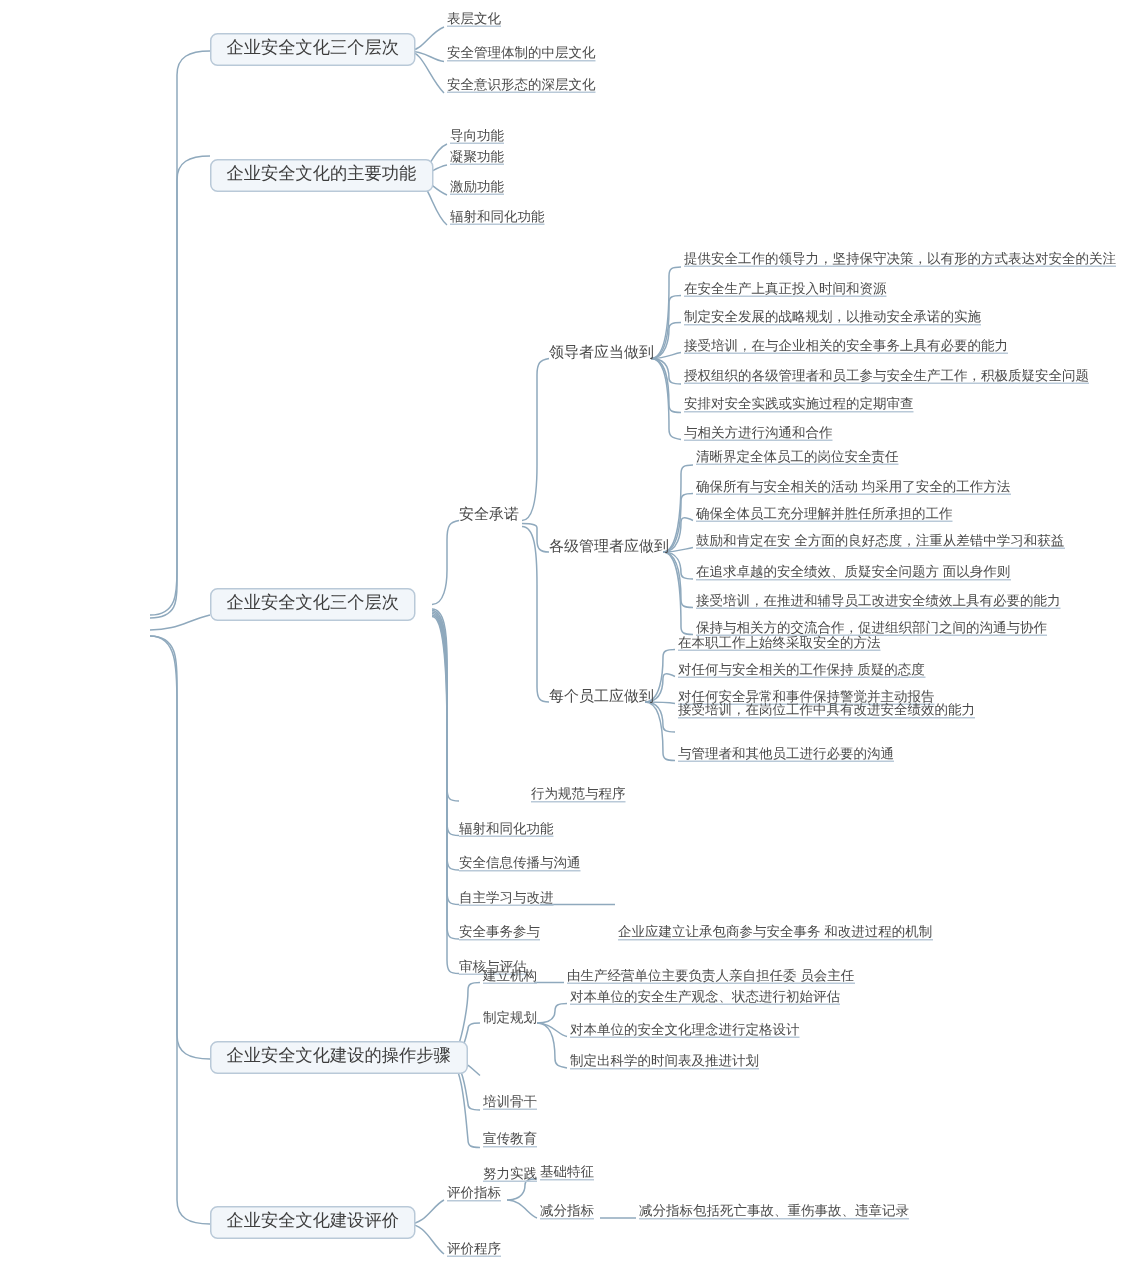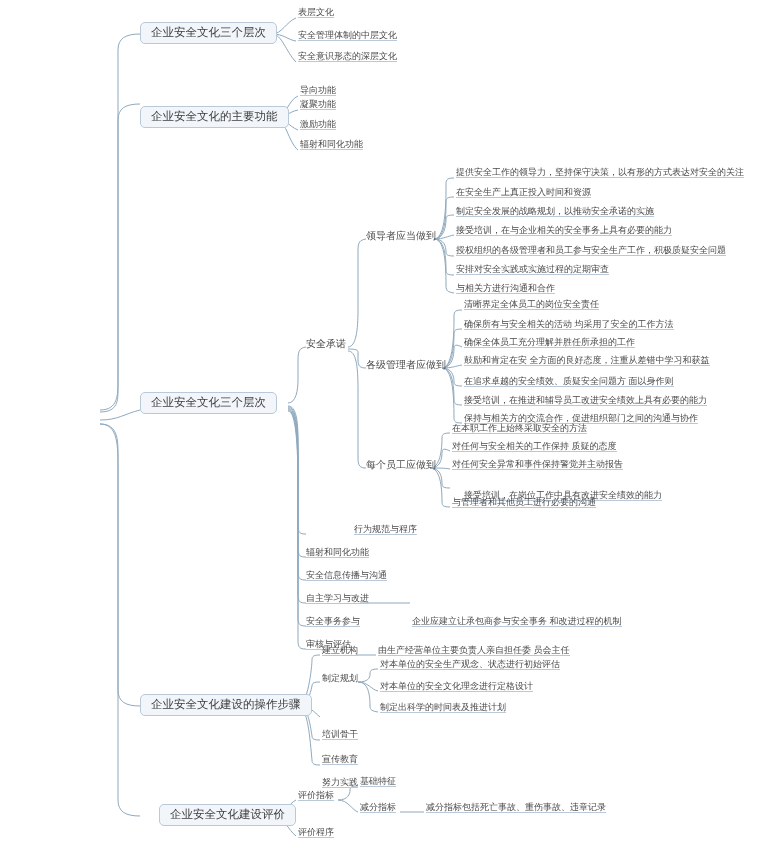--- a/index.html
+++ b/index.html
@@ -97,21 +97,21 @@
     <path d="M338 800 C 348 800 350 794 350 790 C350 787 352 786 358 786"></path>
     <path d="M338 800 C 348 800 352 810 358 812"></path>
     <path d="M400 812 L 424 812"></path>
   </svg>
 
 
   <div class="node branch" style="left:140px;top:22px;">企业安全文化三个层次</div>
   <div class="node branch" style="left:140px;top:106px;">企业安全文化的主要功能</div>
   <div class="node branch" style="left:140px;top:392px;">企业安全文化三个层次</div>
   <div class="node branch" style="left:140px;top:694px;">企业安全文化建设的操作步骤</div>
-  <div class="node branch" style="left:140px;top:804px;margin-left:19px;">企业安全文化建设评价</div>
+  <div class="node branch" style="left:140px;top:804px;">企业安全文化建设评价</div>
 
   <div class="node leaf" style="left:298px;top:8px;">表层文化</div>
   <div class="node leaf" style="left:298px;top:31px;">安全管理体制的中层文化</div>
   <div class="node leaf" style="left:298px;top:52px;">安全意识形态的深层文化</div>
 
   <div class="node leaf" style="left:300px;top:86px;">导向功能</div>
   <div class="node leaf" style="left:300px;top:100px;">凝聚功能</div>
   <div class="node leaf" style="left:300px;top:120px;">激励功能</div>
   <div class="node leaf" style="left:300px;top:140px;">辐射和同化功能</div>
 
@@ -133,21 +133,21 @@
   <div class="node leaf" style="left:464px;top:320px;">确保所有与安全相关的活动 均采用了安全的工作方法</div>
   <div class="node leaf" style="left:464px;top:338px;">确保全体员工充分理解并胜任所承担的工作</div>
   <div class="node leaf" style="left:464px;top:356px;">鼓励和肯定在安 全方面的良好态度，注重从差错中学习和获益</div>
   <div class="node leaf" style="left:464px;top:377px;">在追求卓越的安全绩效、质疑安全问题方 面以身作则</div>
   <div class="node leaf" style="left:464px;top:396px;">接受培训，在推进和辅导员工改进安全绩效上具有必要的能力</div>
   <div class="node leaf" style="left:464px;top:414px;">保持与相关方的交流合作，促进组织部门之间的沟通与协作</div>
 
   <div class="node leaf" style="left:452px;top:424px;">在本职工作上始终采取安全的方法</div>
   <div class="node leaf" style="left:452px;top:442px;">对任何与安全相关的工作保持 质疑的态度</div>
   <div class="node leaf" style="left:452px;top:460px;">对任何安全异常和事件保持警觉并主动报告</div>
-  <div class="node leaf" style="left:452px;top:491px;margin-left:12px;">接受培训，在岗位工作中具有改进安全绩效的能力</div>
+  <div class="node leaf" style="left:452px;top:469px;">接受培训，在岗位工作中具有改进安全绩效的能力</div>
   <div class="node leaf" style="left:452px;top:498px;">与管理者和其他员工进行必要的沟通</div>
 
   <div class="node leaf" style="left:314px;top:525px;margin-left:40px;">行为规范与程序</div>
   <div class="node leaf" style="left:306px;top:548px;">辐射和同化功能</div>
   <div class="node leaf" style="left:306px;top:571px;">安全信息传播与沟通</div>
   <div class="node leaf" style="left:306px;top:594px;">自主学习与改进</div>
   <div class="node leaf" style="left:306px;top:617px;">安全事务参与</div>
   <div class="node leaf" style="left:412px;top:617px;">企业应建立让承包商参与安全事务 和改进过程的机制</div>
   <div class="node leaf" style="left:306px;top:640px;">审核与评估</div>
 

